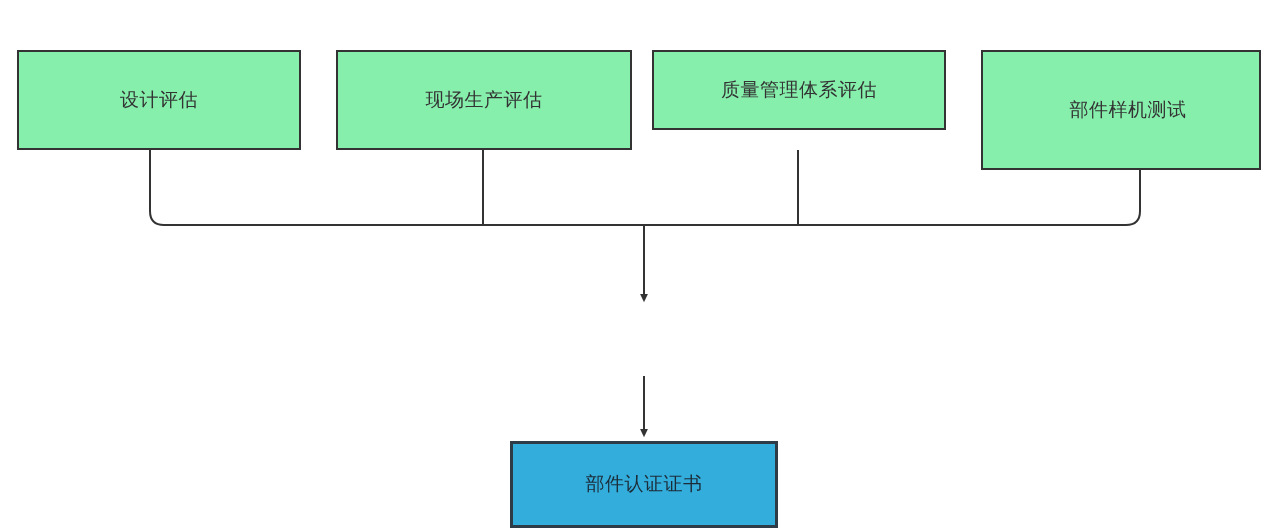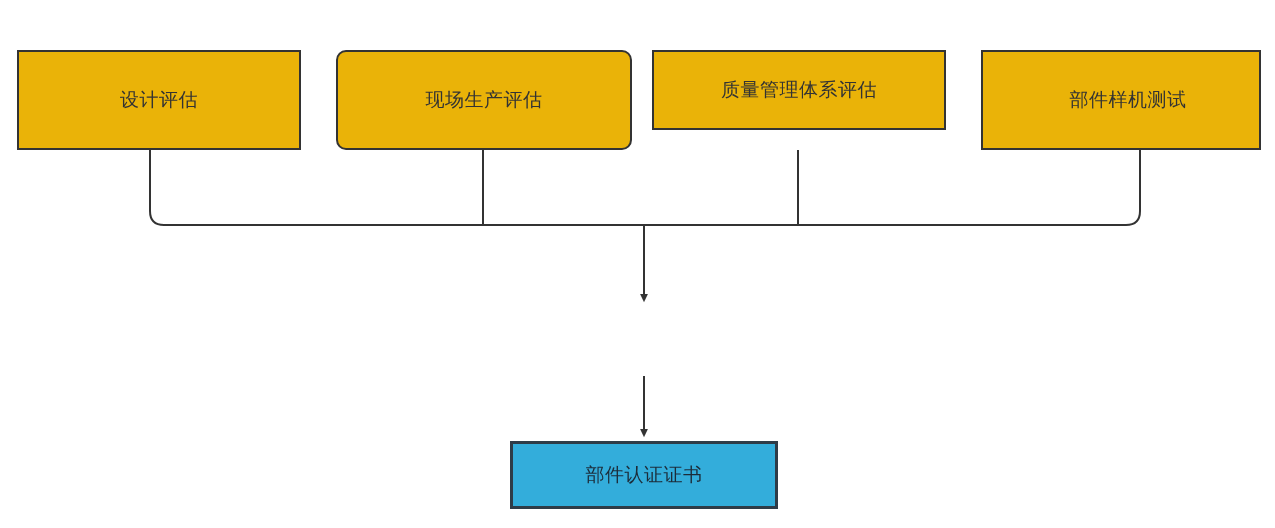--- a/index.html
+++ b/index.html
@@ -24,21 +24,21 @@
     width: 1275px;
     height: 528px;
     pointer-events: none;
   }
   .node {
     position: absolute;
     box-sizing: border-box;
     display: flex;
     align-items: center;
     justify-content: center;
-    background: #eab308;
+    background: #86efac;
     border: 2px solid #333333;
     color: #333333;
     font-size: 19px;
     line-height: 1.2;
     letter-spacing: 0.5px;
     text-align: center;
     white-space: nowrap;
   }
   .node.node-highlight {
     background: #33addb;
@@ -71,30 +71,30 @@
 
     <path d="M 644 225 L 644 298" fill="none" stroke="#333333" stroke-width="2" marker-end="url(#arrowhead)"></path>
 
     <path d="M 644 376 L 644 433" fill="none" stroke="#333333" stroke-width="2" marker-end="url(#arrowhead)"></path>
   </svg>
 
   <div class="node" style="left:17px; top:50px; width:284px; height:100px;">
     <span class="node-label">设计评估</span>
   </div>
 
-  <div class="node" style="left:336px; top:50px; width:296px; height:100px;border-radius:10px;">
+  <div class="node" style="left:336px; top:50px; width:296px; height:100px;">
     <span class="node-label">现场生产评估</span>
   </div>
 
   <div class="node" style="left:652px; top:50px; width:294px; height:80px;">
     <span class="node-label">质量管理体系评估</span>
   </div>
 
-  <div class="node" style="left:981px; top:50px; width:280px; height:100px;padding-left:14px;">
+  <div class="node" style="left:981px; top:50px; width:280px; height:120px;padding-left:14px;">
     <span class="node-label">部件样机测试</span>
   </div>
 
 
-  <div class="node node-highlight" style="left:510px; top:441px; width:268px; height:68px;">
+  <div class="node node-highlight" style="left:510px; top:441px; width:268px; height:87px;">
     <span class="node-label">部件认证证书</span>
   </div>
 
 </div>
 
 </body></html>

